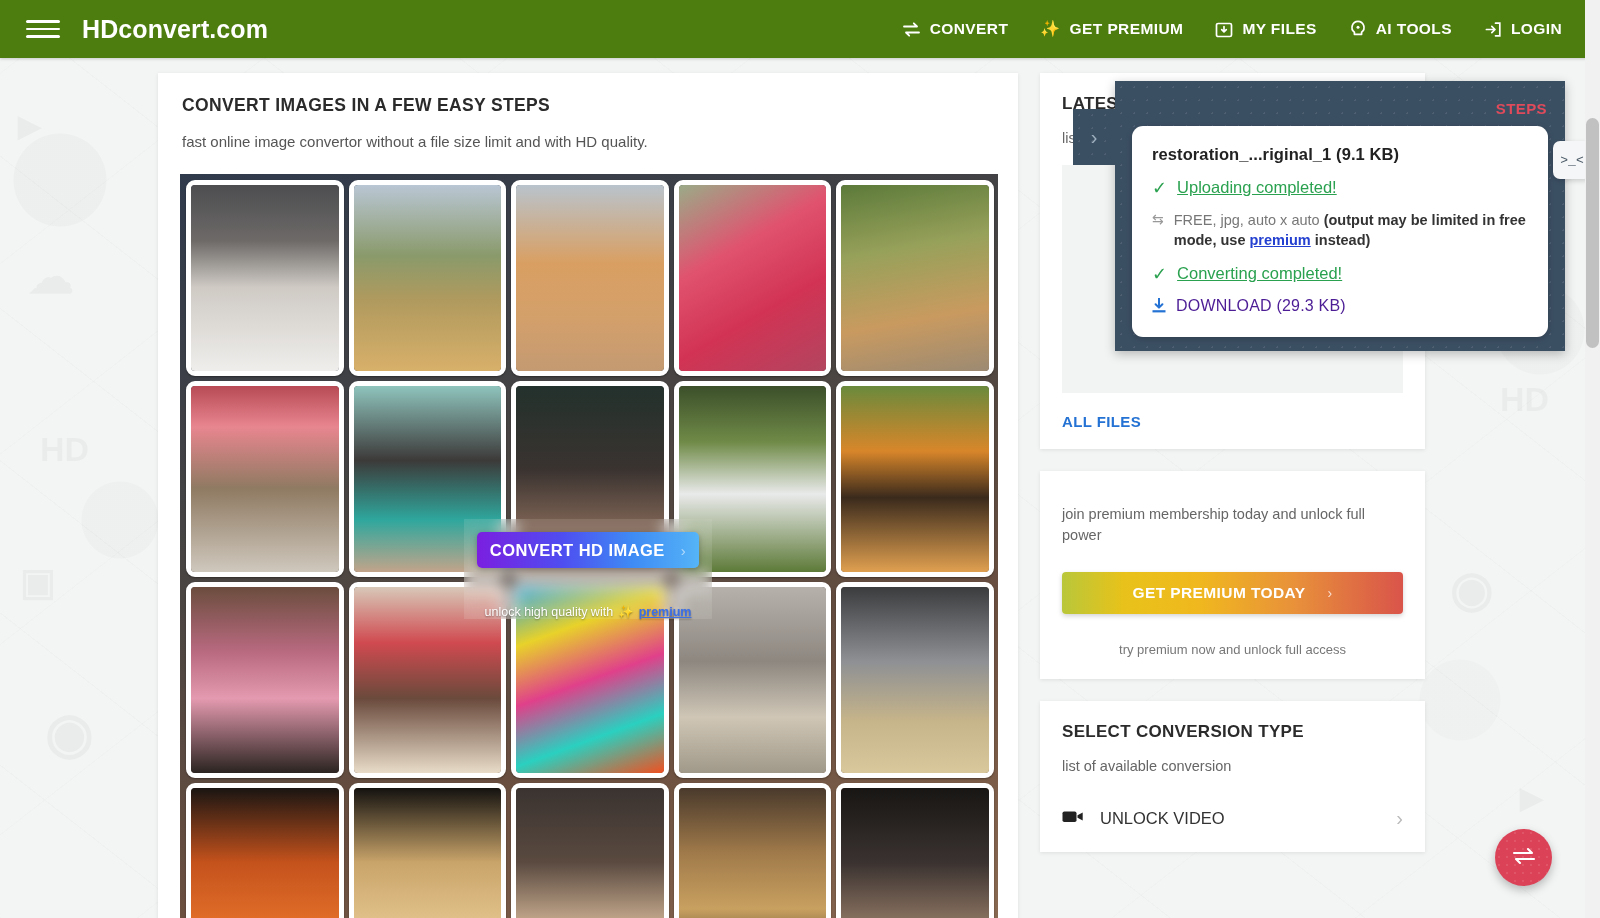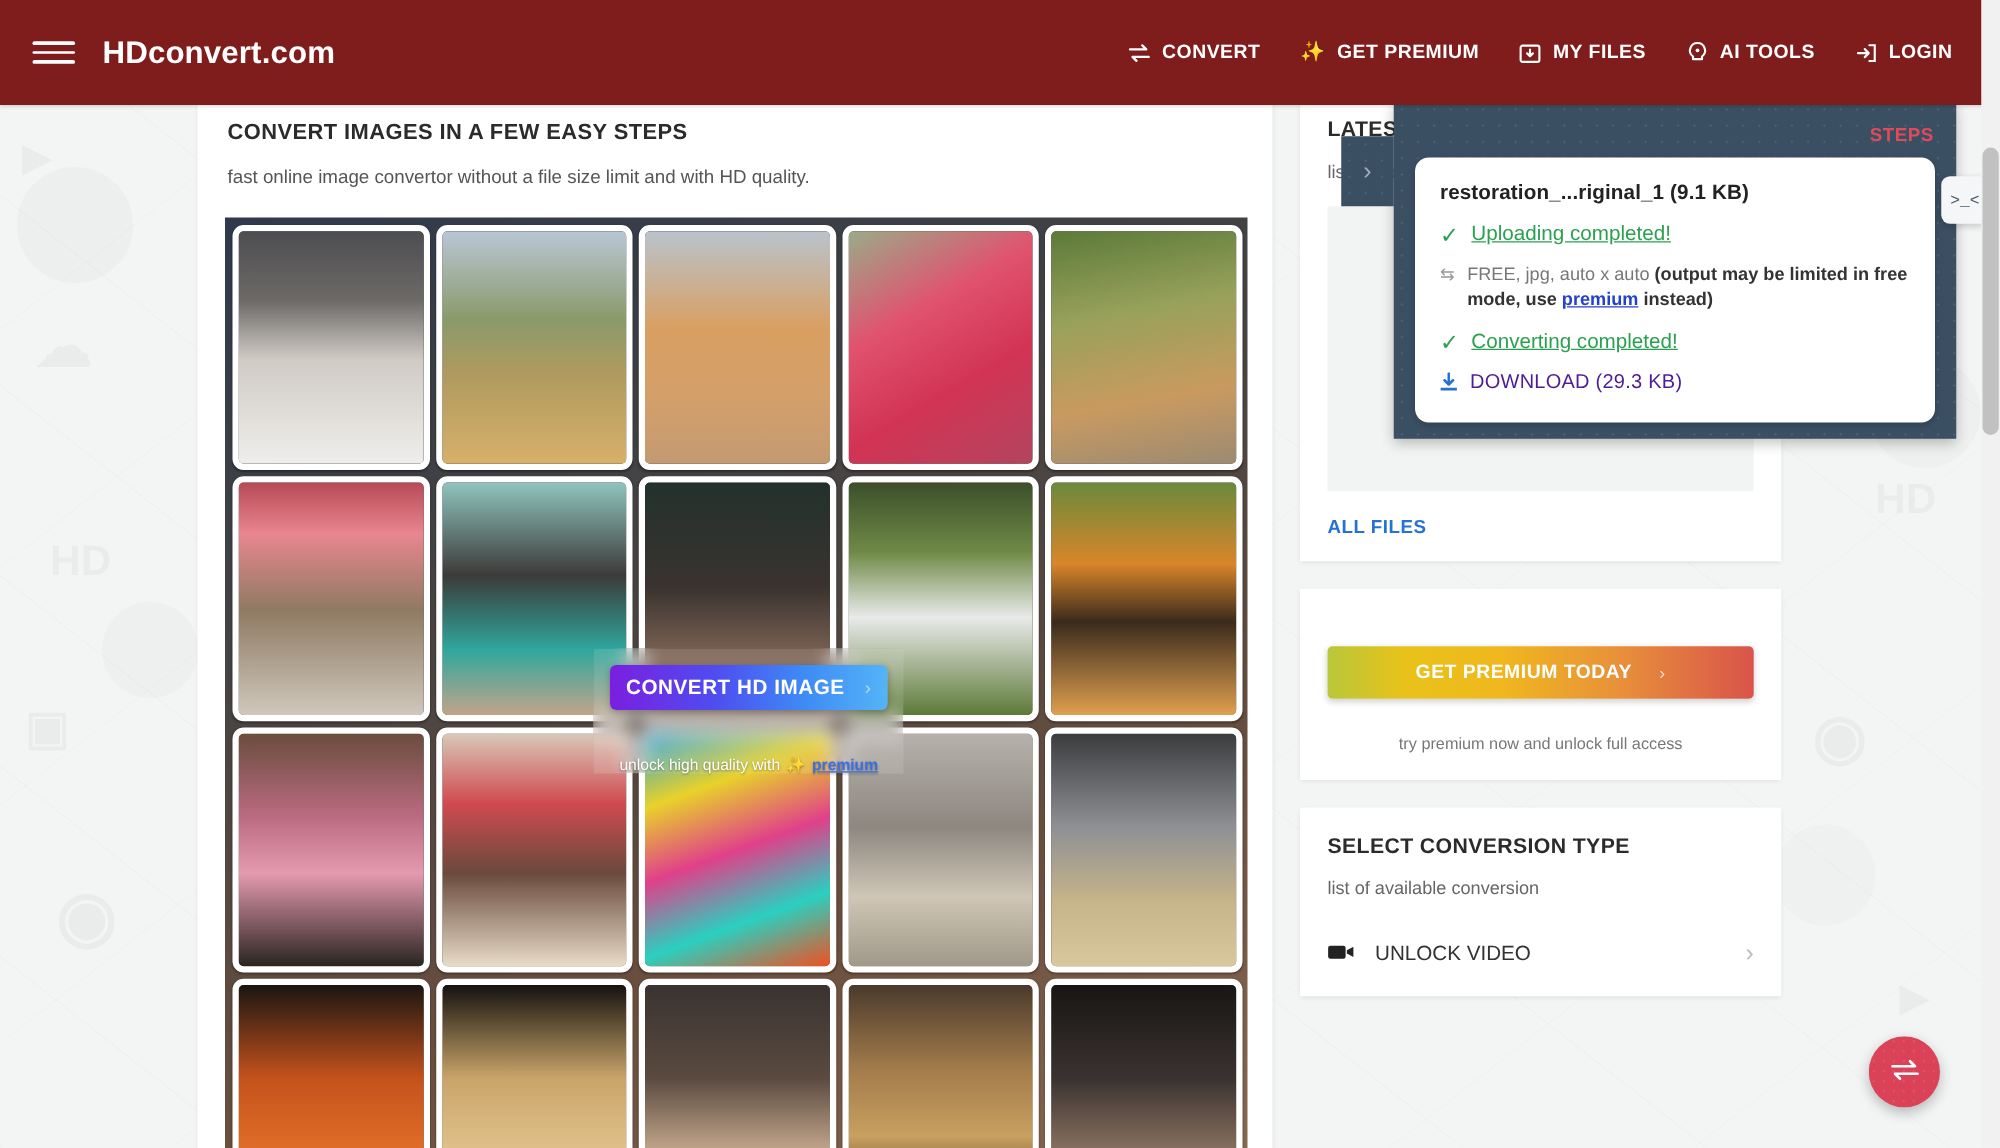--- a/index.html
+++ b/index.html
@@ -25,22 +25,22 @@
   .bgicon {
     position: absolute;
     color: rgba(0,0,0,0.035);
     font-weight: bold;
     font-family: "Liberation Sans", sans-serif;
     user-select: none;
   }
 
   
   #navbar {
-    position: absolute; top: 0; left: 0; right: 0; height: 84px;
-    background: #7f1d1d;
+    position: absolute; top: 0; left: 0; right: 0; height: 58px;
+    background: #4d7c0f;
     display: flex; align-items: center;
     padding: 0 22px 0 26px;
     z-index: 50;
     box-shadow: 0 1px 3px rgba(0,0,0,0.18);
   }
   #hamburger {
     width: 34px; height: 34px;
     display: flex; flex-direction: column; justify-content: center; gap: 5px;
     cursor: pointer; margin-right: 22px;
   }
@@ -99,21 +99,21 @@
     overflow: hidden;
     position: relative;
     height: 196px;
     box-shadow: 0 1px 2px rgba(0,0,0,0.35);
   }
   .photo .ph { position: absolute; inset: 0; }
 
   
   #cta-overlay {
     position: absolute;
-    left: 295px; top: 345px;
+    left: 284px; top: 345px;
     width: 248px; height: 100px;
     background: rgba(255,255,255,0.10);
     backdrop-filter: blur(7px);
     display: flex; flex-direction: column; align-items: center;
     padding-top: 13px;
     z-index: 6;
     gap: 13px;
   }
   #convert-hd-btn {
     width: 222px; height: 46px;
@@ -430,20 +430,21 @@
   <div id="right-col">
 
     <div class="rcard" id="latest-card">
       <h3>LATEST CONVERTED FILES</h3>
       <div class="desc">list of recently converted files</div>
       <div id="latest-body"></div>
       <span id="all-files-link">ALL FILES</span>
     </div>
 
     <div class="rcard">
+      <div class="desc">join premium membership today and unlock full power</div>
       <button id="premium-btn">
         <span>GET PREMIUM TODAY</span>
         <span class="chev">›</span>
       </button>
       <div id="premium-note">try premium now and unlock full access</div>
     </div>
 
     <div class="rcard">
       <h3>SELECT CONVERSION TYPE</h3>
       <div class="desc">list of available conversion</div>

